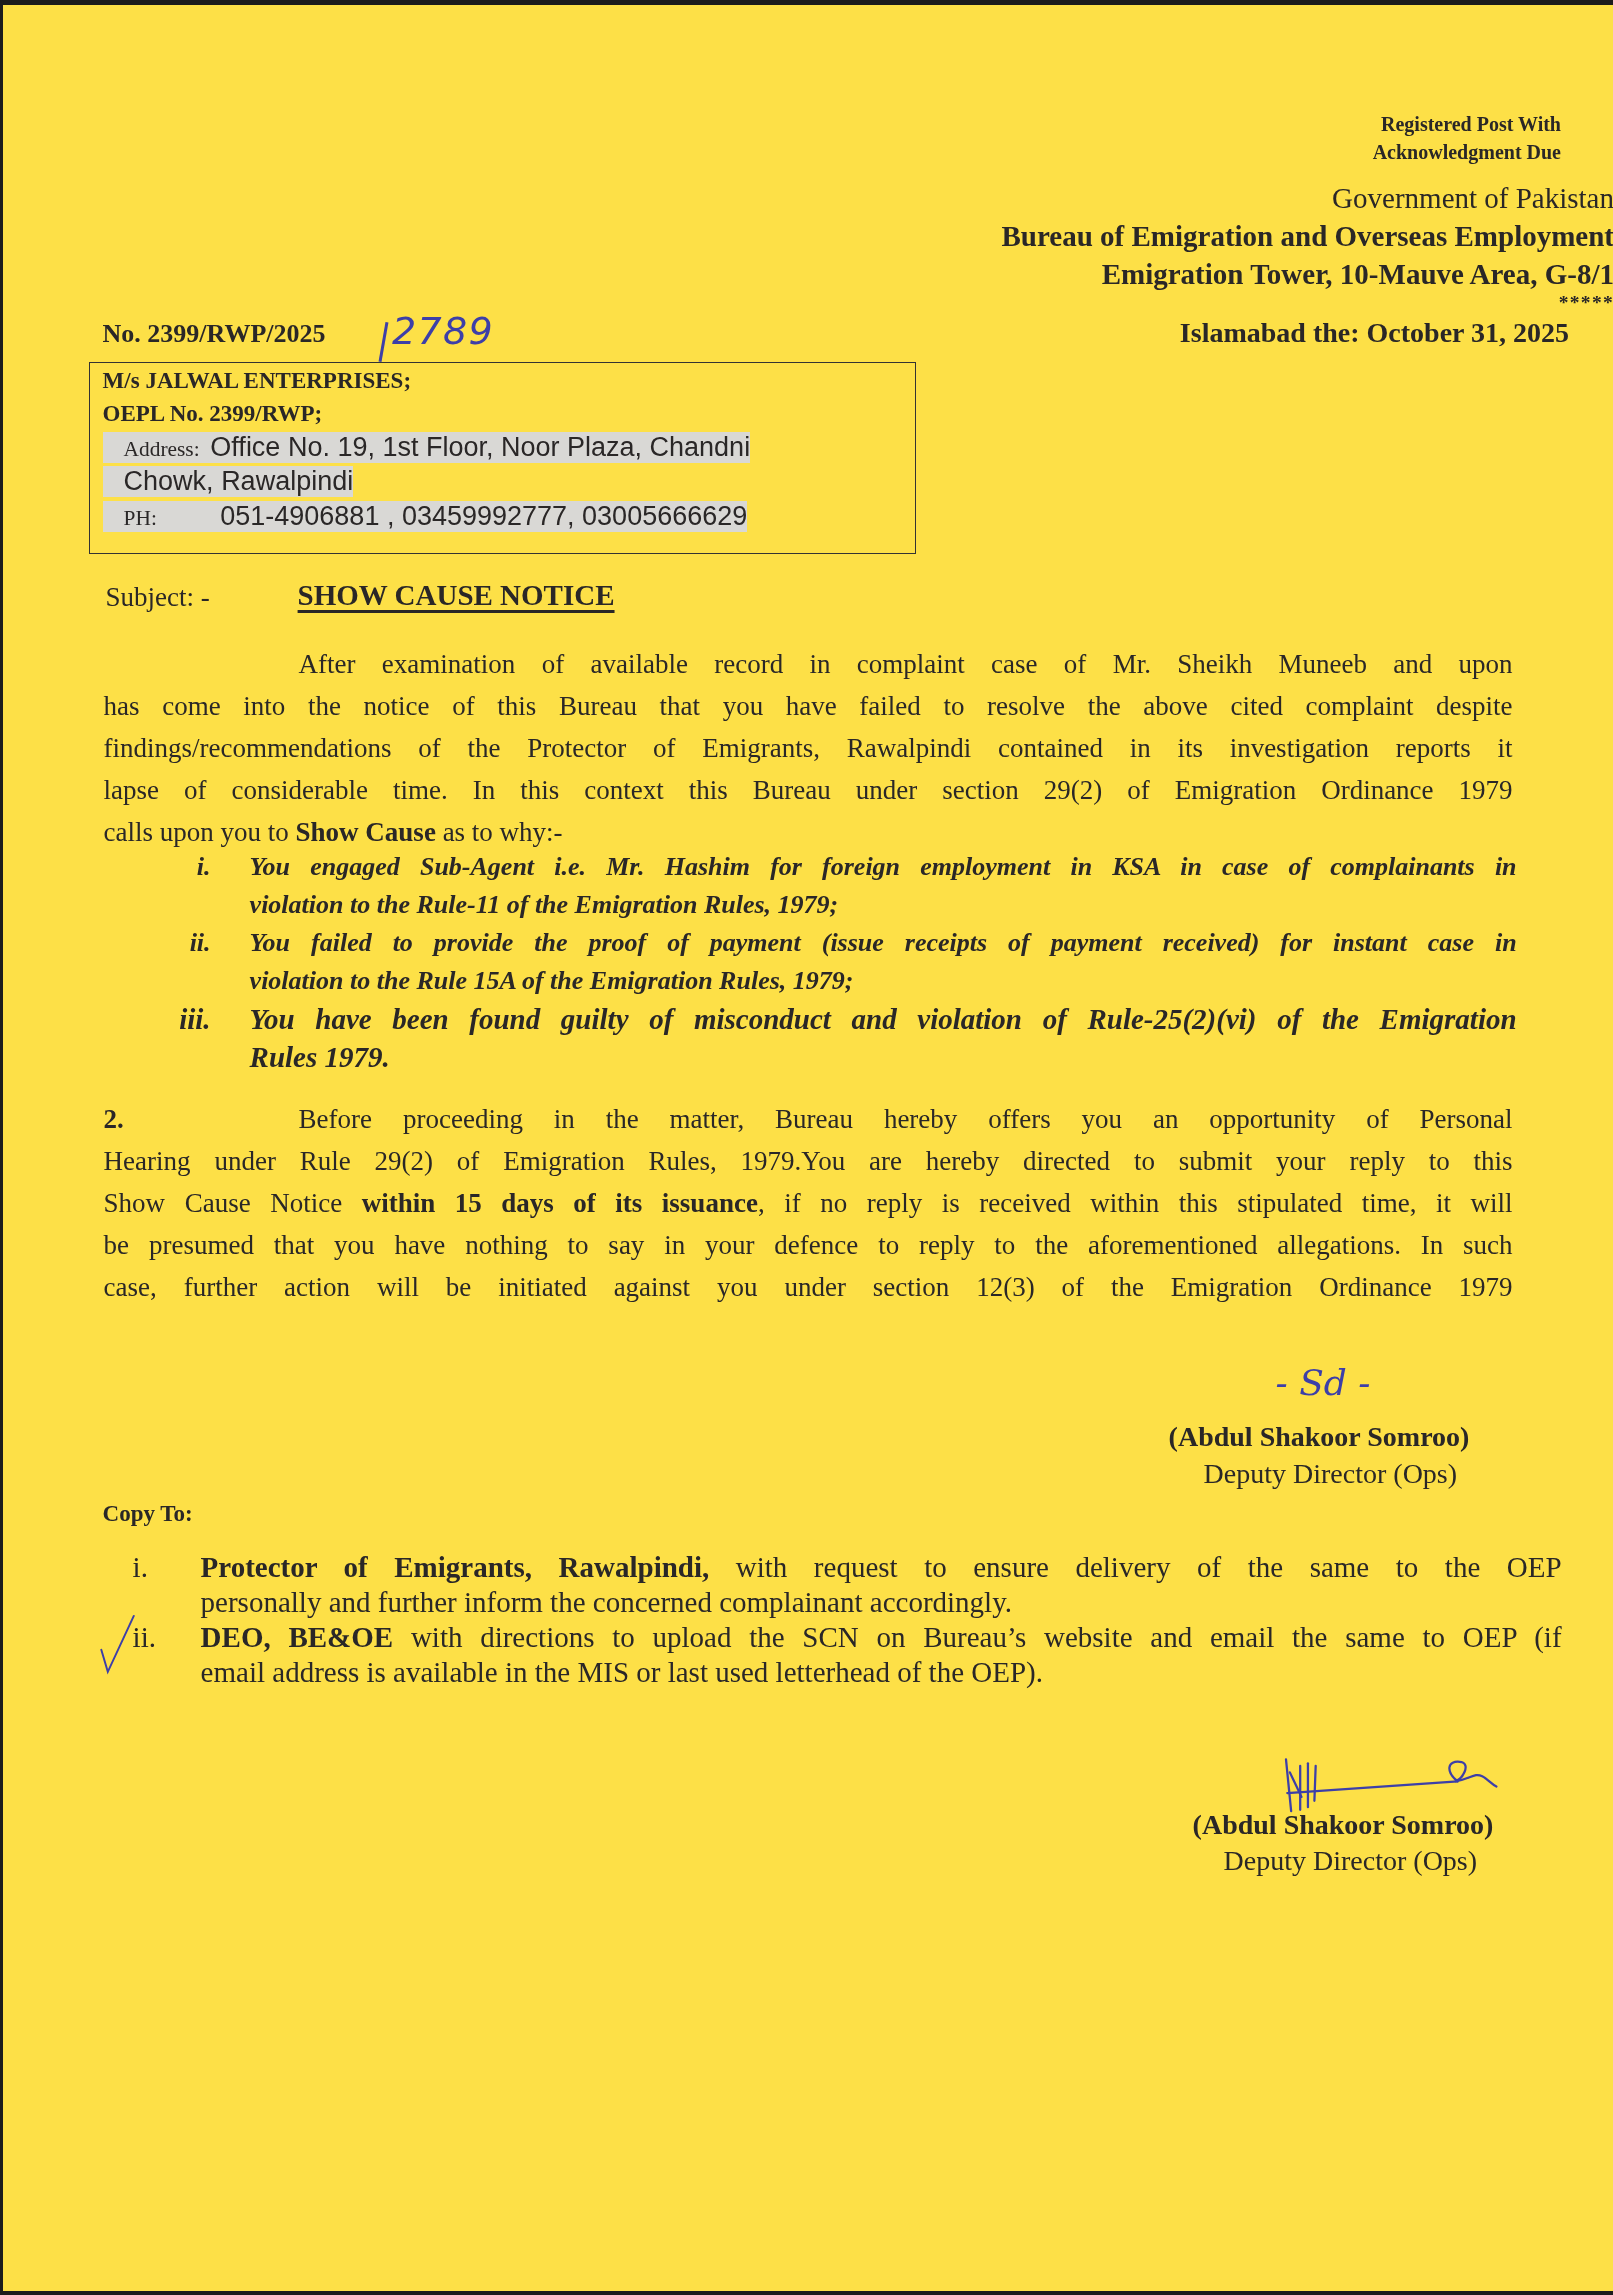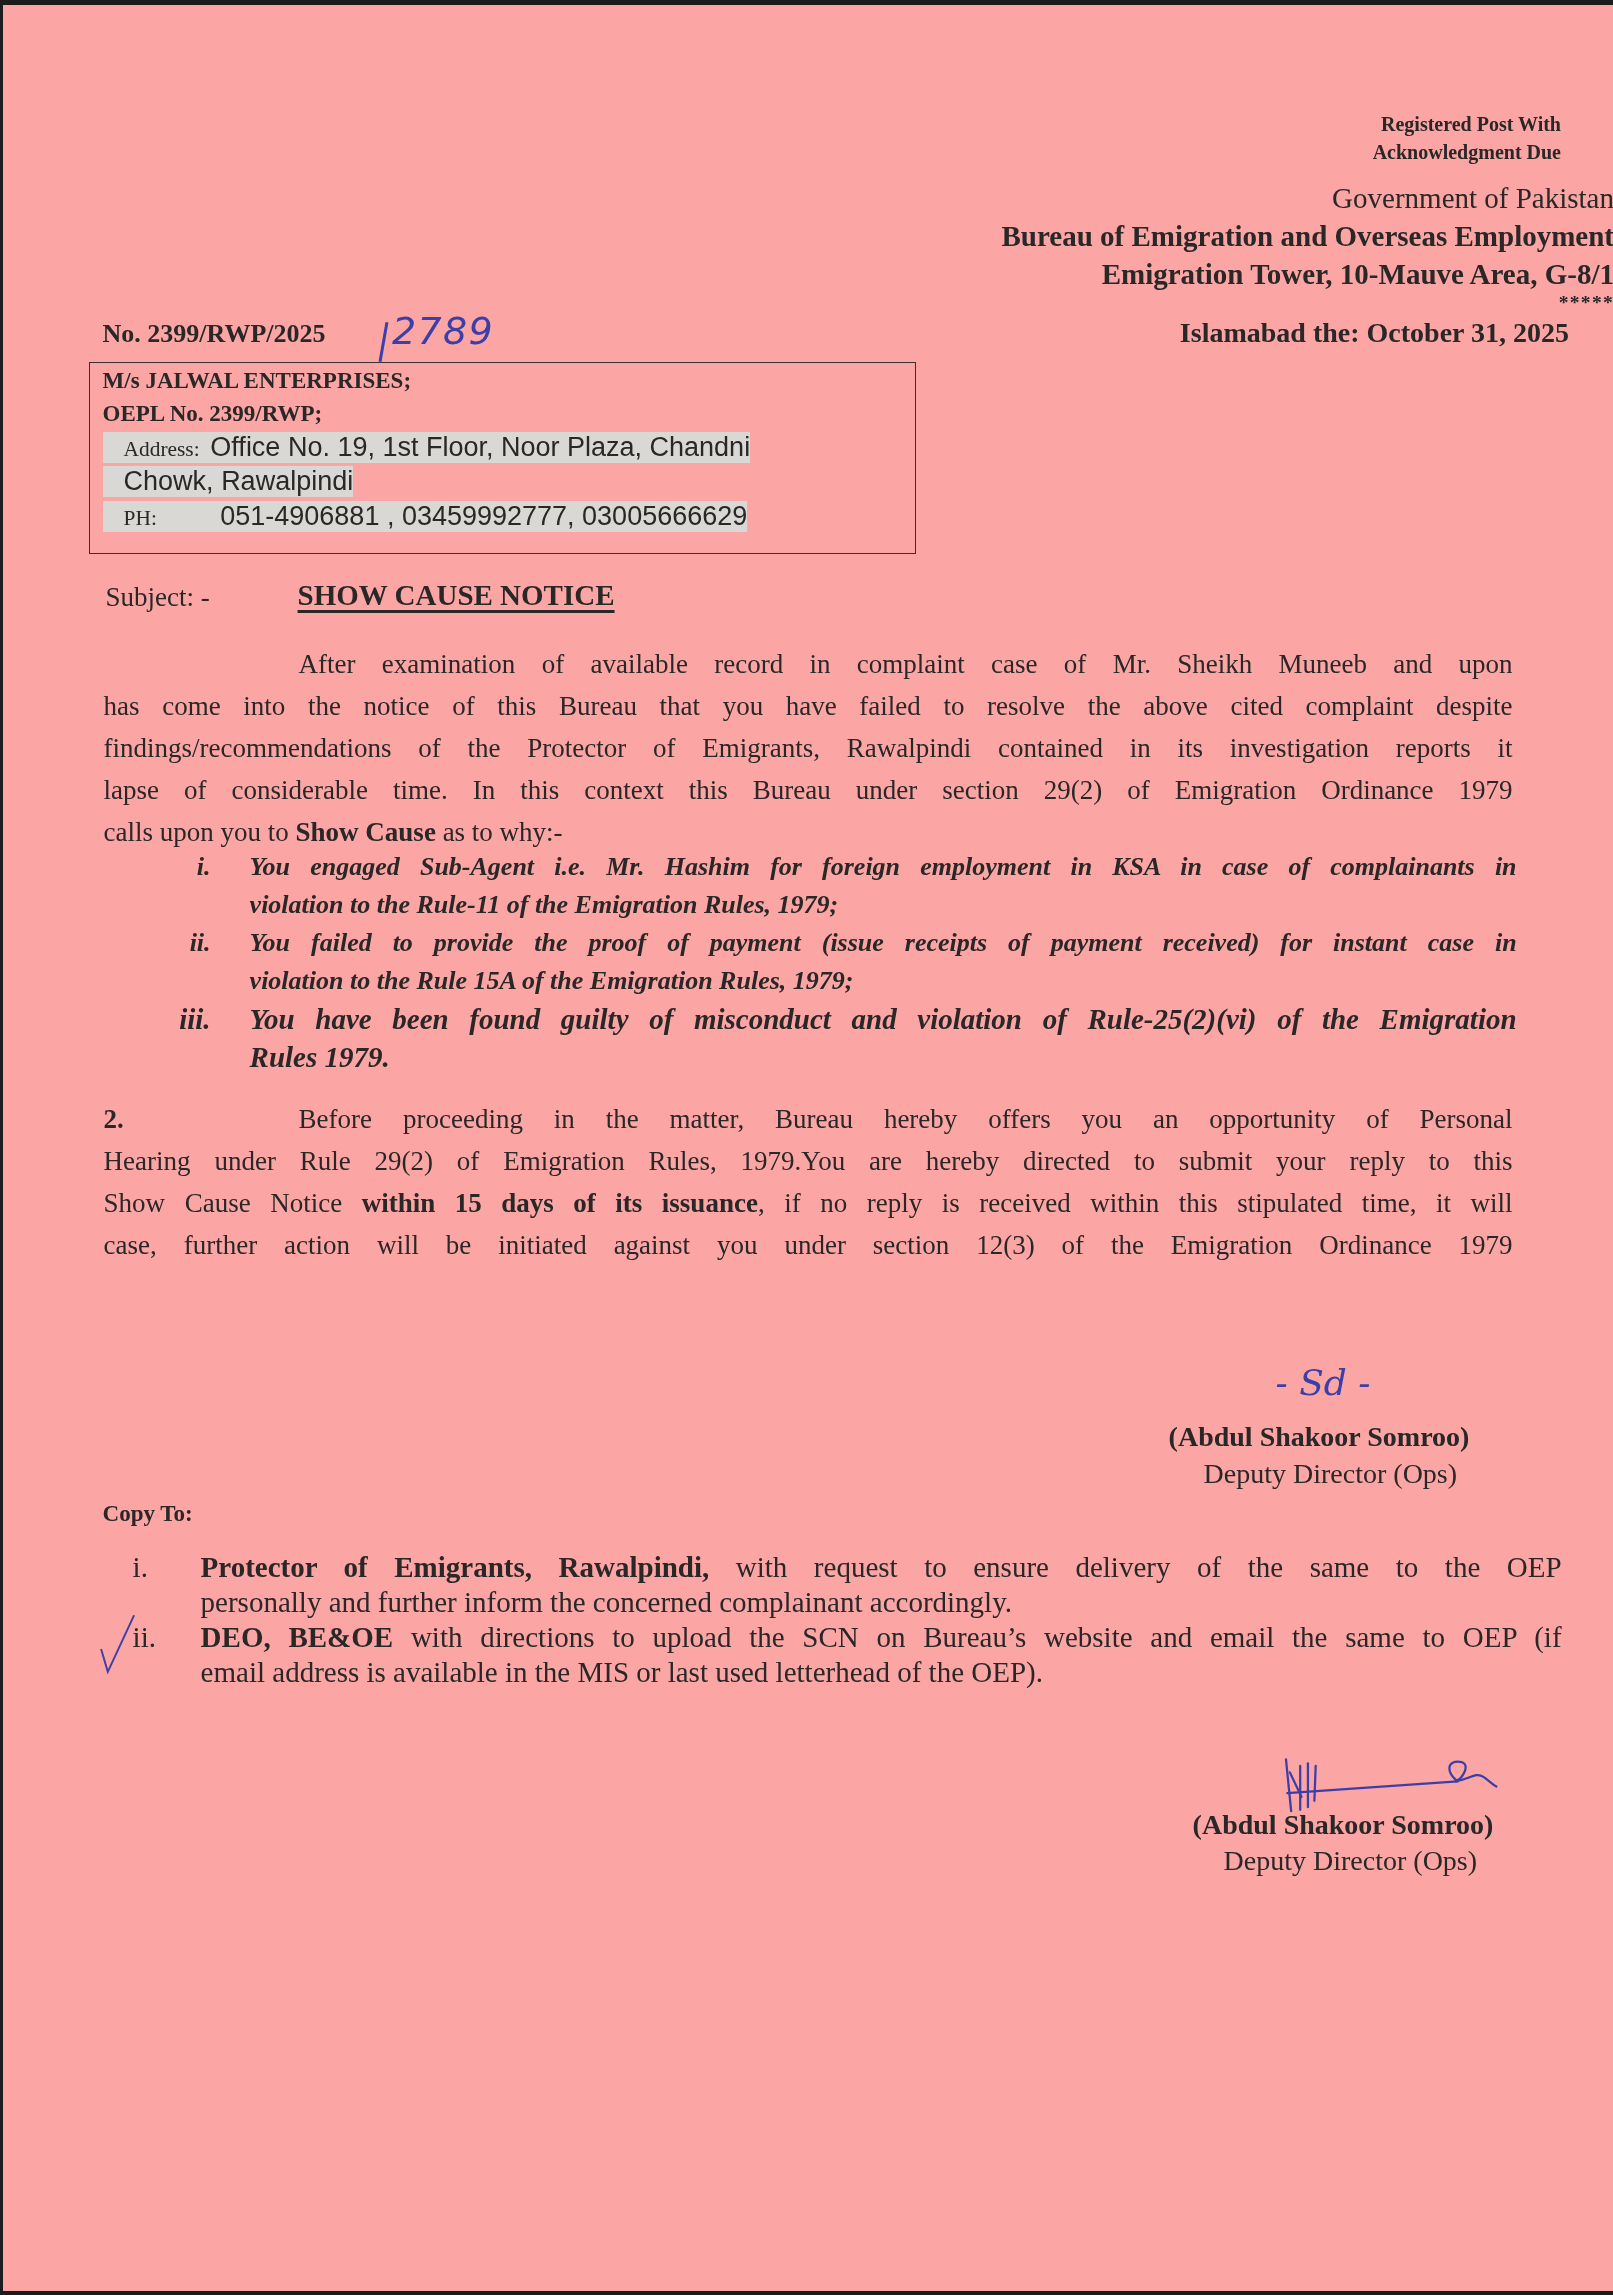--- a/index.html
+++ b/index.html
@@ -5,21 +5,21 @@
   html, body { margin: 0; padding: 0; }
   body {
     width: 1614px; height: 2295px;
     background: #1c1c1c;
     position: relative; overflow: hidden;
     font-family: "Liberation Serif", "DejaVu Serif", serif;
     color: #2a2727;
   }
   .page {
     position: absolute; left: 2.6px; top: 5.2px; right: 0; bottom: 3.9px;
-    background: #fca5a5;
+    background: #fde047;
   }
   .abs { position: absolute; white-space: nowrap; }
 
   
   .reg { right: 53px; top: 105px; font-size: 20px; font-weight: bold; line-height: 28px; text-align: right; }
 
   
   .lh-wrap { left: 0; right: 0; top: 164px; text-align: right; margin-top: 10px; }
   .lh1 { font-size: 29px; line-height: 38px; }
   .lh2 { font-size: 29px; line-height: 38px; font-weight: bold; }
@@ -150,20 +150,21 @@
       <span class="line">You have been found guilty of misconduct and violation of Rule-25(2)(vi) of the Emigration</span>
       <span class="line last">Rules 1979.</span>
     </div>
   </div>
 
   <div class="para para2">
     <span class="num2">2.</span>
     <span class="line" style="padding-left:195px;">Before proceeding in the matter, Bureau hereby offers you an opportunity of Personal</span>
     <span class="line">Hearing under Rule 29(2) of Emigration Rules, 1979.You are hereby directed to submit your reply to this</span>
     <span class="line"><span>Show Cause Notice </span><b>within 15 days of its issuance</b><span>, if no reply is received within this stipulated time, it will</span></span>
+    <span class="line">be presumed that you have nothing to say in your defence to reply to the aforementioned allegations. In such</span>
     <span class="line">case, further action will be initiated against you under section 12(3) of the Emigration Ordinance 1979</span>
   </div>
 
   <div class="abs sig1-hand">- Sd -</div>
   <div class="abs sig1-name">(Abdul Shakoor Somroo)</div>
   <div class="abs sig1-title">Deputy Director (Ops)</div>
 
   <div class="abs copyto">Copy To:</div>
   <div class="clist">
     <div class="citem">

